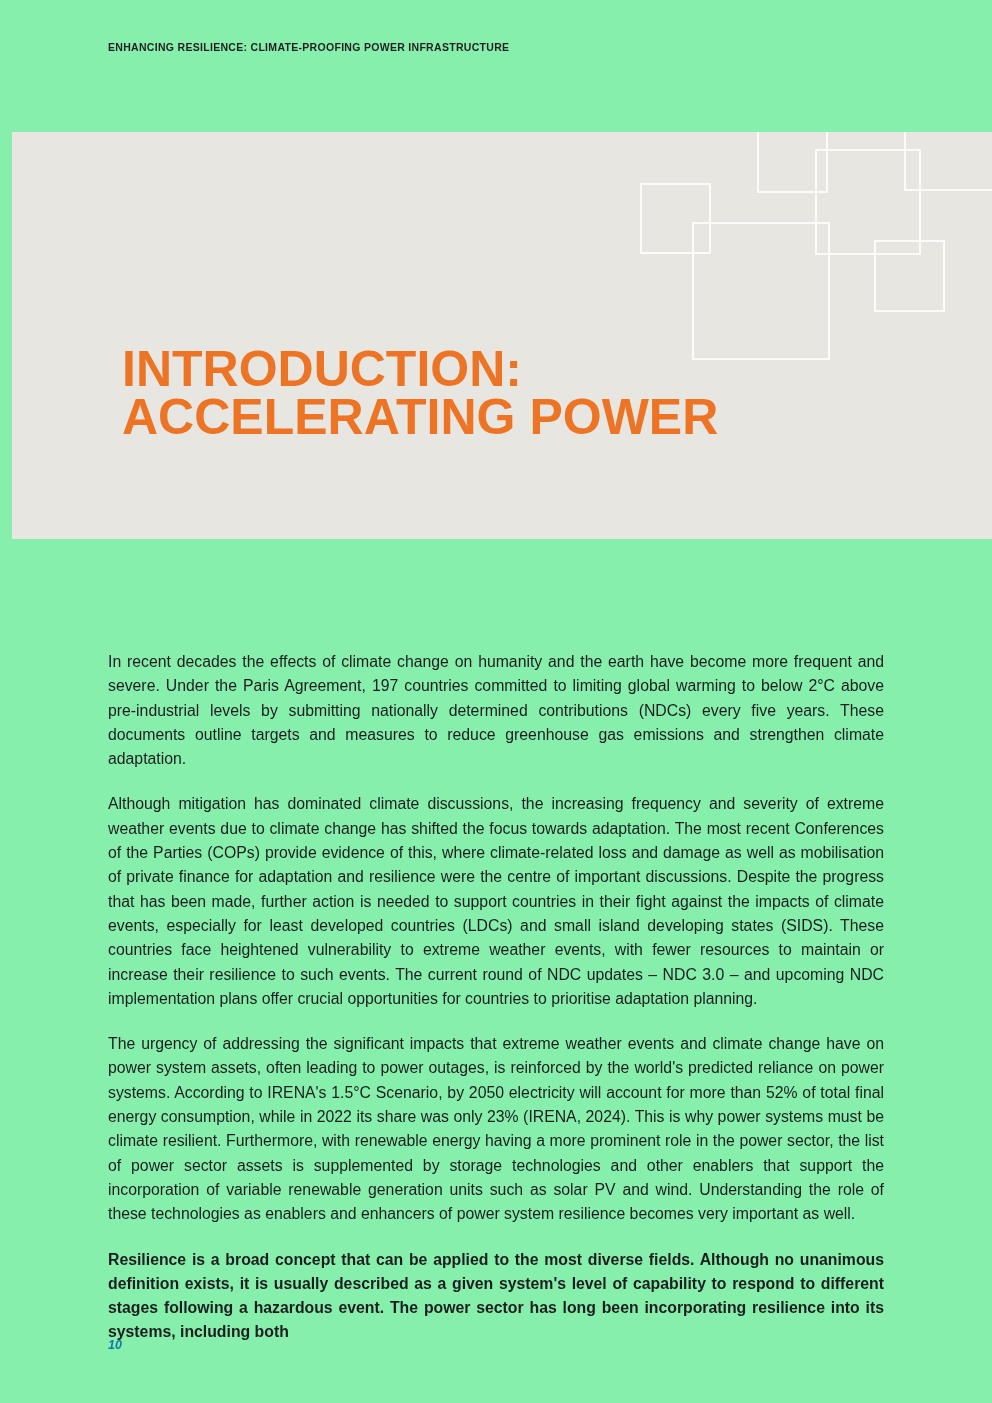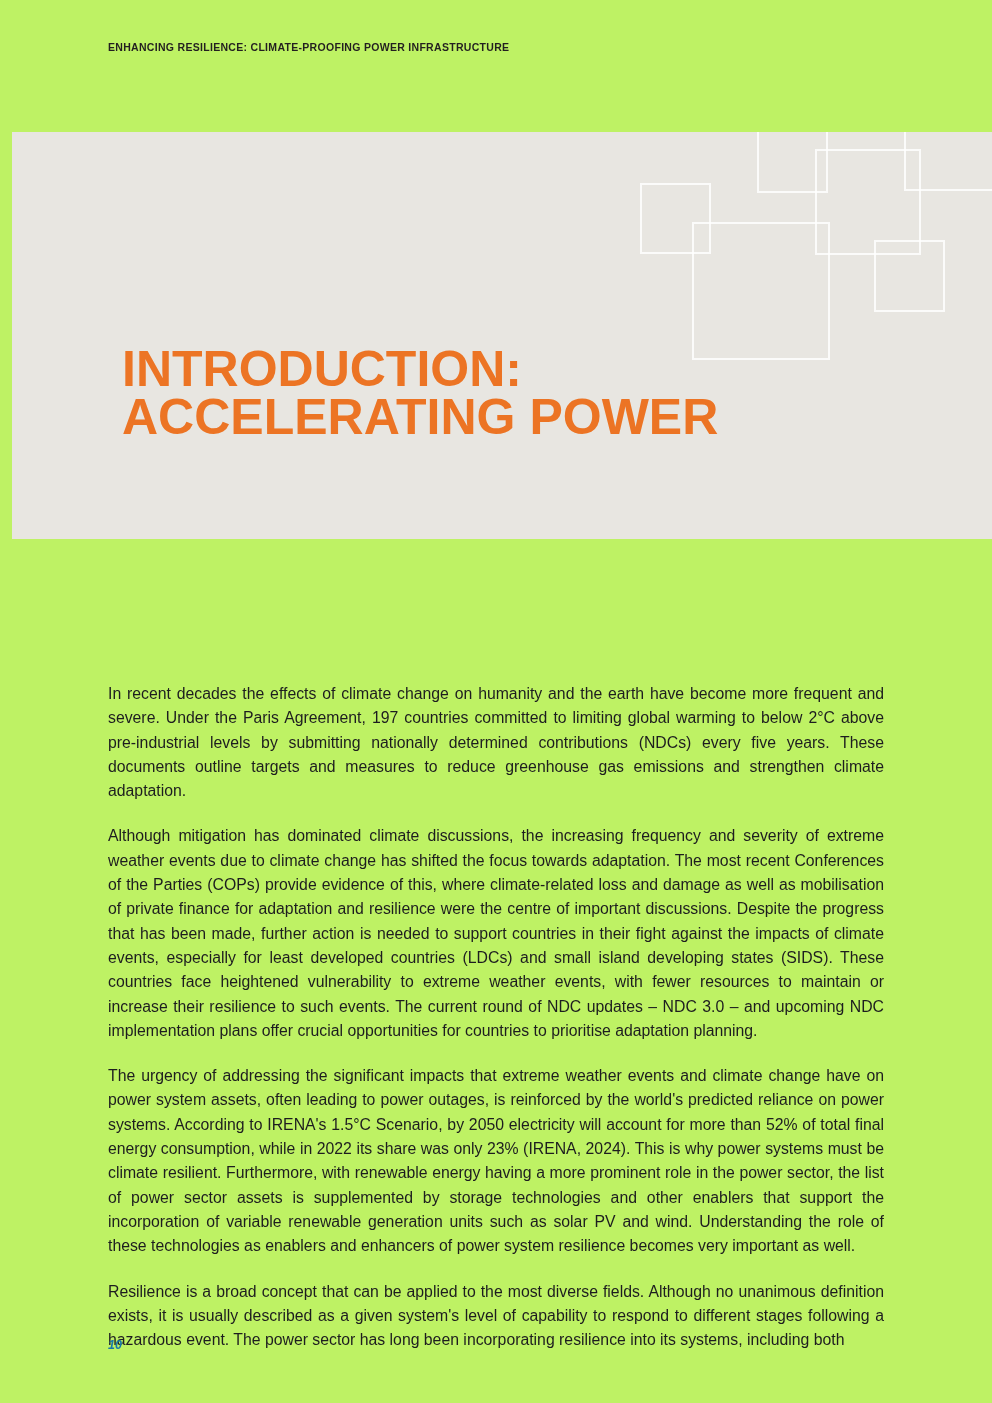--- a/index.html
+++ b/index.html
@@ -5,21 +5,21 @@
   * { margin: 0; padding: 0; box-sizing: border-box; }
   html, body { background: #ffffff; }
   body {
     font-family: "Liberation Sans", sans-serif;
     -webkit-font-smoothing: antialiased;
   }
   .page {
     position: relative;
     width: 992px;
     height: 1403px;
-    background: #bef264;
+    background: #86efac;
     overflow: hidden;
   }
   
   .running-head {
     position: absolute;
     left: 108px;
     top: 41px;
     font-size: 10.5px;
     font-weight: bold;
     letter-spacing: 0.3px;
@@ -55,29 +55,29 @@
   .deco.sq-1 { left: 628px; top: 51px;  width: 71px;  height: 71px;  }
   .deco.sq-2 { left: 745px; top: -6px;  width: 71px;  height: 67px;  }
   .deco.sq-3 { left: 803px; top: 17px;  width: 106px; height: 106px; }
   .deco.sq-4 { left: 680px; top: 90px;  width: 138px; height: 138px; }
   .deco.sq-5 { left: 862px; top: 108px; width: 71px;  height: 72px;  }
   .deco.sq-6 { left: 892px; top: -6px;  width: 140px; height: 65px;  }
   
   .body-copy {
     position: absolute;
     left: 108px;
-    top: 682px;
+    top: 650px;
     width: 776px;
     font-size: 15.8px;
     line-height: 24.3px;
     color: #1d1d1f;
     text-align: justify;
   }
   .body-copy p { margin: 0 0 21px 0; }
-  .body-copy p:last-child { margin-bottom: 6px; }
+  .body-copy p:last-child { margin-bottom: 6px; font-weight: bold; }
   
   .page-number {
     position: absolute;
     left: 108px;
     top: 1338px;
     font-size: 12.5px;
     font-weight: bold;
     color: #1578a9;
     font-style: italic;
   }

